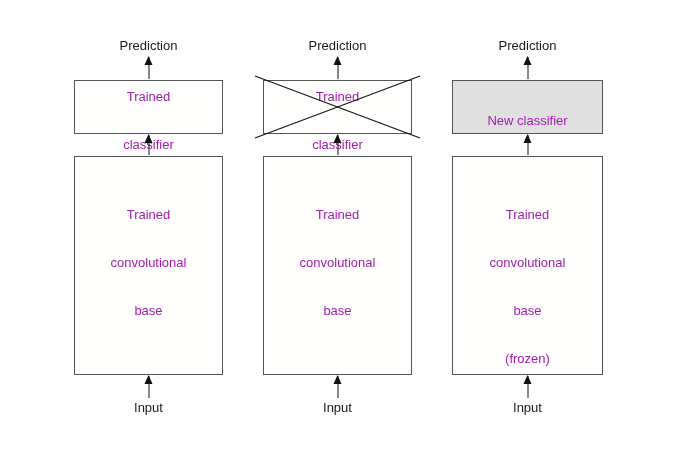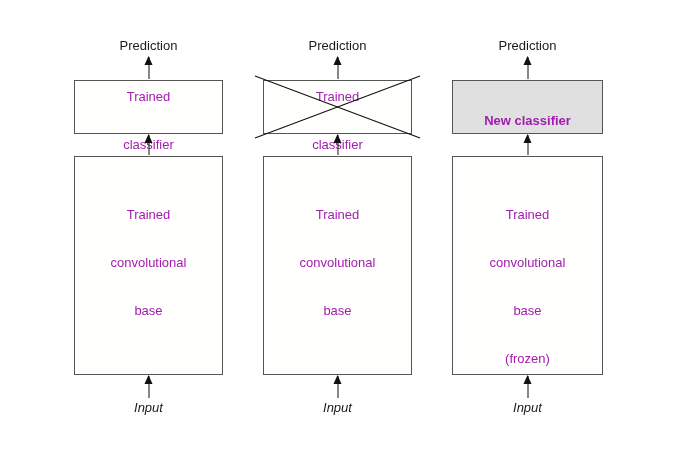--- a/index.html
+++ b/index.html
@@ -33,21 +33,21 @@
     position: absolute;
     left: 0;
     width: 100%;
     text-align: center;
     font-size: 13px;
     line-height: 16px;
     color: #1a1a1a;
     white-space: nowrap;
   }
   .label-top    { top: 38px; }
-  .label-bottom { top: 400px; font-style: italic; }
+  .label-bottom { top: 400px; }
 
   .arrow {
     position: absolute;
     left: 50%;
     width: 1px;
     background: #111111;
     transform: translateX(-0.5px);
   }
   .arrow::before {
     content: "";
@@ -80,21 +80,20 @@
     height: 54px;
     justify-content: center;
   }
   .box-base {
     top: 156px;
     height: 219px;
     padding-top: 20px;
   }
   .box.shaded {
     background: #e0e0e0;
-    font-weight: bold;
   }
   .box-text {
     font-size: 13px;
     line-height: 20px;
     text-align: center;
     color: #a21caf;
     white-space: nowrap;
     margin-top: 28px;
   }
 

